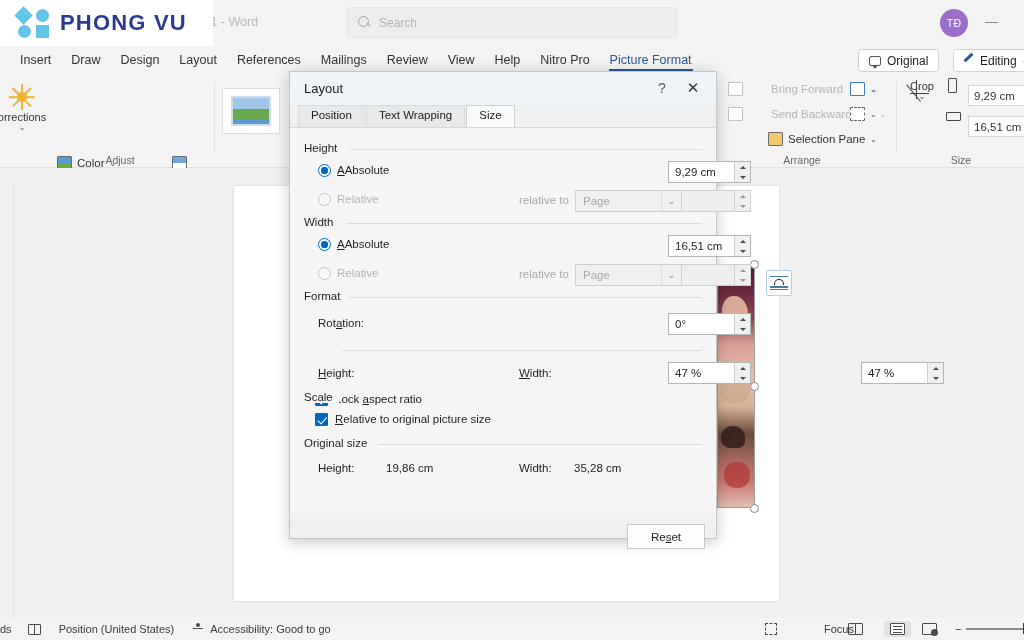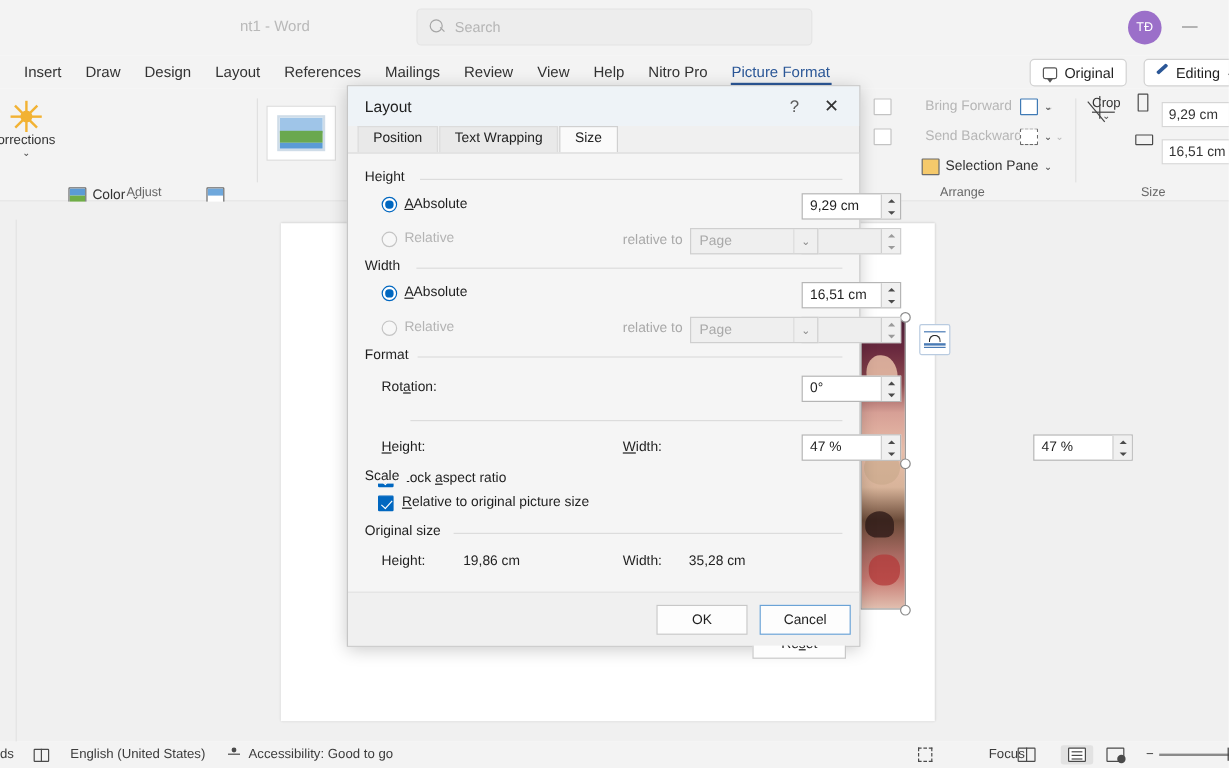--- a/index.html
+++ b/index.html
@@ -322,20 +322,29 @@
   <div class="title-text">nt1  -  Word</div>
 
   <div class="searchbox">
     <span class="mag"></span>
     <span class="search-ph">Search</span>
   </div>
 
   <div class="avatar">TĐ</div>
   <div class="minbtn"></div>
 
+  <div class="logo-overlay">
+    <div class="logo-marks">
+      <span class="lm diamond"></span>
+      <span class="lm circ-tr"></span>
+      <span class="lm circ-bl"></span>
+      <span class="lm sq-br"></span>
+    </div>
+    <div class="logo-text">PHONG VU</div>
+  </div>
 </div>
 
 <div class="tabstrip">
   <div class="tab">Insert</div>
   <div class="tab">Draw</div>
   <div class="tab">Design</div>
   <div class="tab">Layout</div>
   <div class="tab">References</div>
   <div class="tab">Mailings</div>
   <div class="tab">Review</div>
@@ -649,36 +658,28 @@
     <div class="flabel" style="left:28px; top:334px;">Height:</div>
     <div class="ovalue" style="left:96px; top:334px;">19,86 cm</div>
     <div class="flabel" style="left:229px; top:334px;">Width:</div>
     <div class="ovalue" style="left:284px; top:334px;">35,28 cm</div>
 
     <div class="btn" style="left:337px; top:396px; width:78px;">
       <span><span>Re</span><span class="u">s</span><span>et</span></span>
     </div>
   </div>
 
-  <div class="dlg-footer">
-    <div class="btn" style="left:257px; top:10px; width:76px;">
-      <span>OK</span>
-    </div>
-    <div class="btn focus" style="left:343px; top:10px; width:76px;">
-      <span>Cancel</span>
-    </div>
-  </div>
 </div>
 
 <div class="statusbar">
   <span class="sb-item" style="margin-left:0px;">ds</span>
   <span class="sb-item" style="margin-left:16px;">
     <span class="bookicon"></span>
   </span>
-  <span class="sb-item" style="margin-left:18px;">English (United States)</span>
+  <span class="sb-item" style="margin-left:18px;">Position (United States)</span>
   <span class="sb-item" style="margin-left:18px;">
     <span class="accicon"></span>
     <span>Accessibility: Good to go</span>
   </span>
 
   <span class="sb-item" style="position:absolute; left:765px;gap:47px;">
     <span class="focusicon"></span>
     <span>Focus</span>
   </span>
   <span class="sb-item" style="position:absolute; left:848px;">

